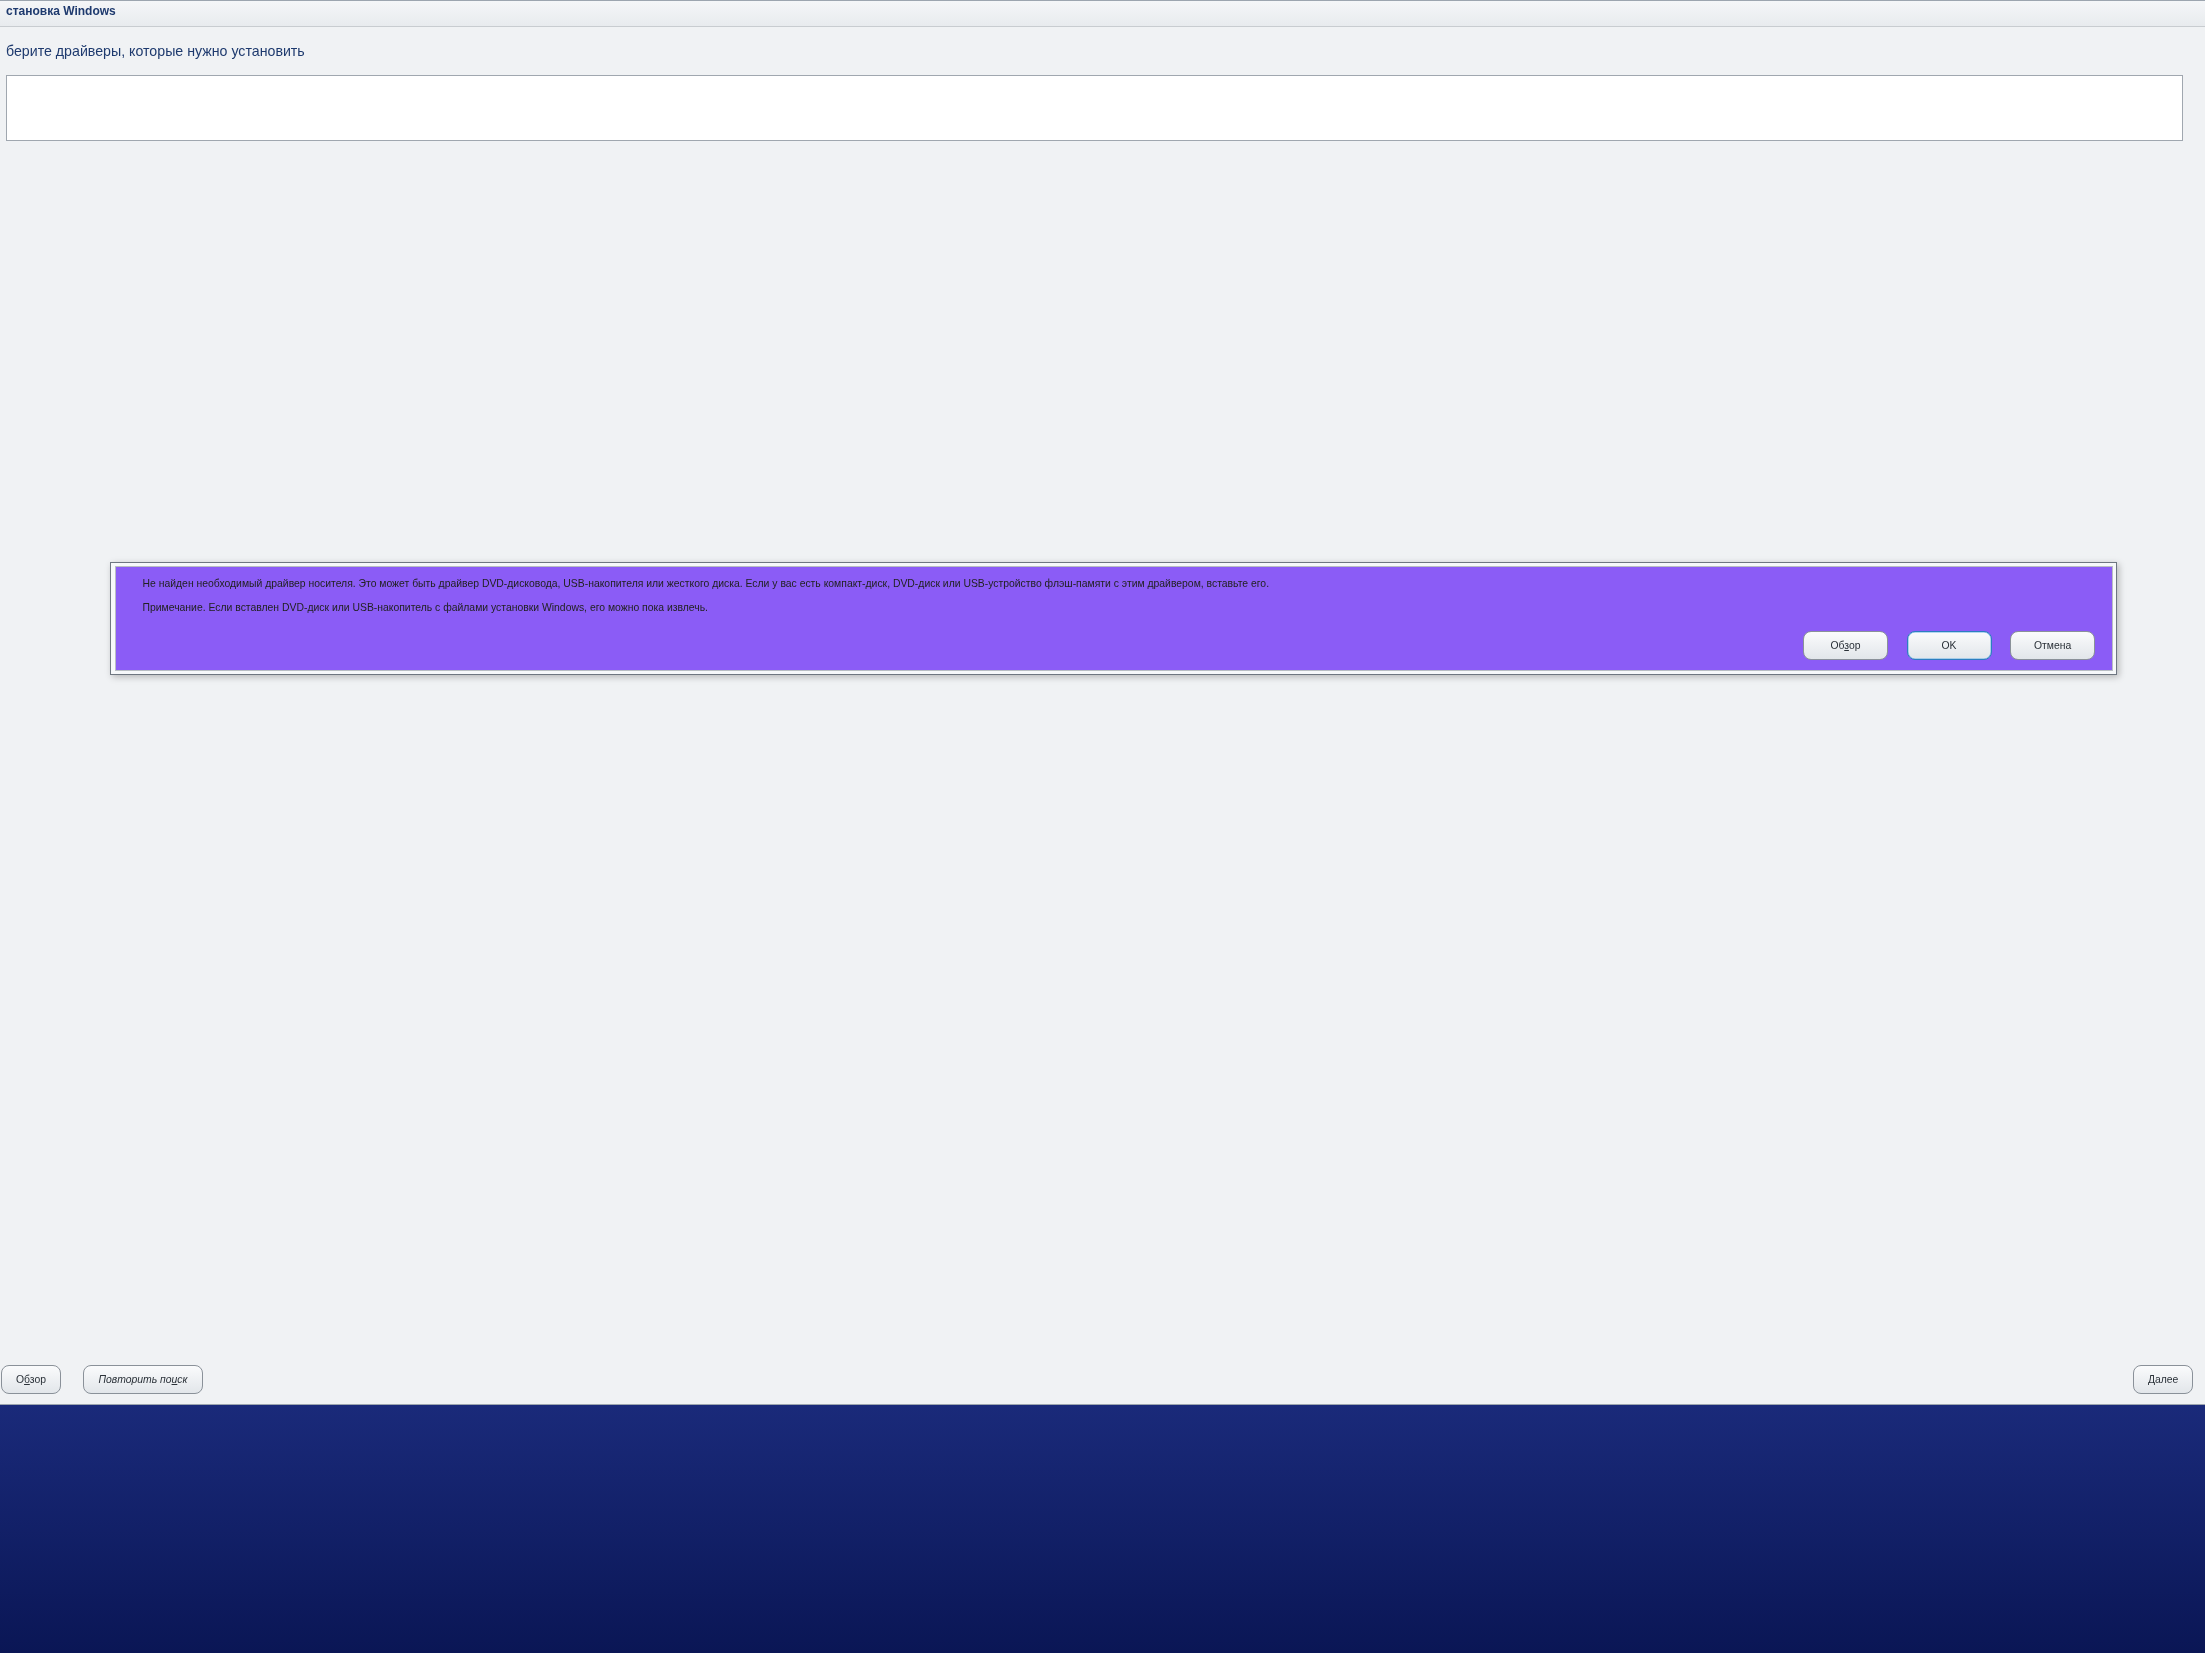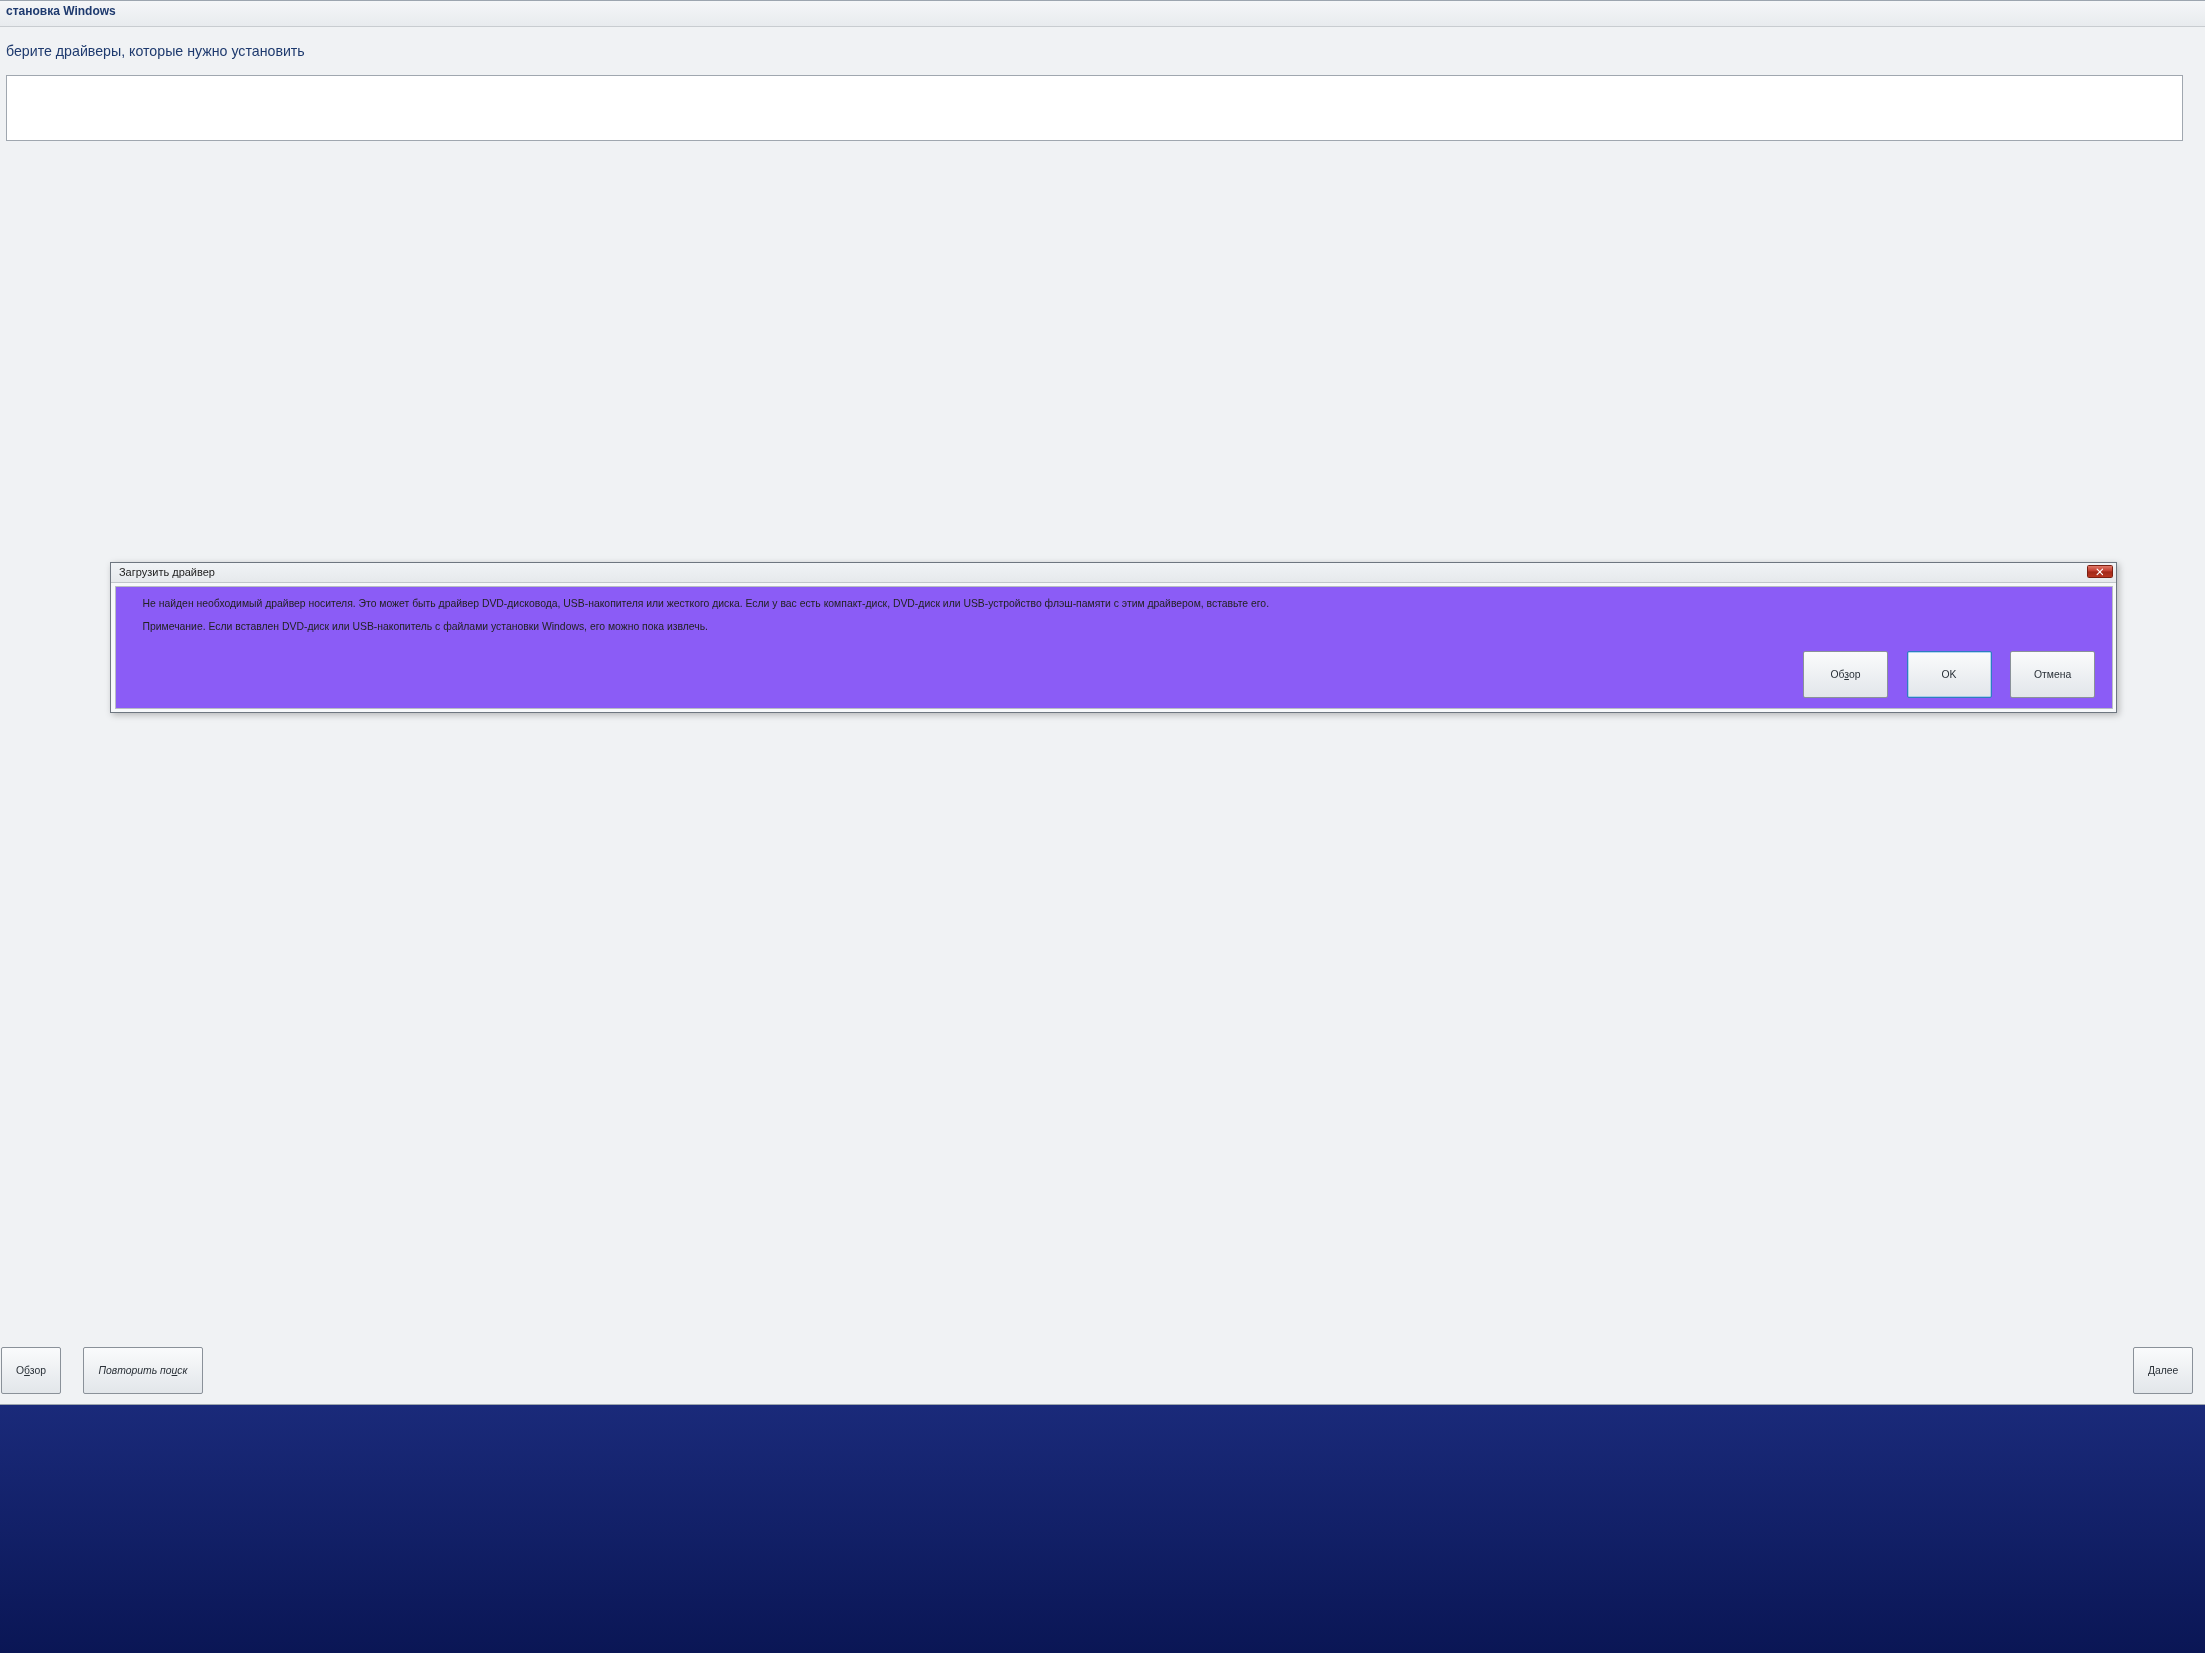--- a/index.html
+++ b/index.html
@@ -69,26 +69,26 @@
       gap: 22px;
       align-items: center;
     }
     
     .bottom-buttons .spacer {
       flex: 1;
     }
     
     .win-button {
       min-width: 60px;
-      padding: 17px 11px;
+      padding: 8px 11px;
       font-size: 10.4px;
       color: #2a3138;
       background: linear-gradient(180deg, #fafbfc, #e2e6ea);
       border: 0.5px solid #8a9199;
-      border-radius: 2px;
+      border-radius: 8px;
       cursor: pointer;
       font-family: inherit;
     }
     
     .win-button.focused {
       border: 0.5px solid #2d7ec0;
       box-shadow: 0 0 0 0.5px #6db4e6 inset;
     }
     
     .win-button.wide {
@@ -196,30 +196,20 @@
       <span>Повторить по<span class="underline-char">и</span>ск</span>
     </button>
     <div class="spacer"></div>
     <button class="win-button">
       <span><span class="underline-char">Д</span>алее</span>
     </button>
   </div>
 </div>
 
 <div class="modal-dialog">
-  <div class="modal-titlebar">
-    <span>Загрузить драйвер</span>
-    <div class="close-button">
-      <span>
-        <svg viewBox="0 0 14 14">
-          <path d="M2 2 L12 12 M12 2 L2 12" stroke="#ffffff" stroke-width="2.2" stroke-linecap="round" fill="none"></path>
-        </svg>
-      </span>
-    </div>
-  </div>
   <div class="modal-body">
     <p class="modal-text">Не найден необходимый драйвер носителя. Это может быть драйвер DVD-дисковода, USB-накопителя или жесткого диска. Если у вас есть компакт-диск, DVD-диск или USB-устройство флэш-памяти с этим драйвером, вставьте его.</p>
     <p class="modal-text">Примечание. Если вставлен DVD-диск или USB-накопитель с файлами установки Windows, его можно пока извлечь.</p>
 
     <div class="modal-buttons">
       <button class="win-button">
         <span>Об<span class="underline-char">з</span>ор</span>
       </button>
       <button class="win-button focused">OK</button>
       <button class="win-button">Отмена</button>

